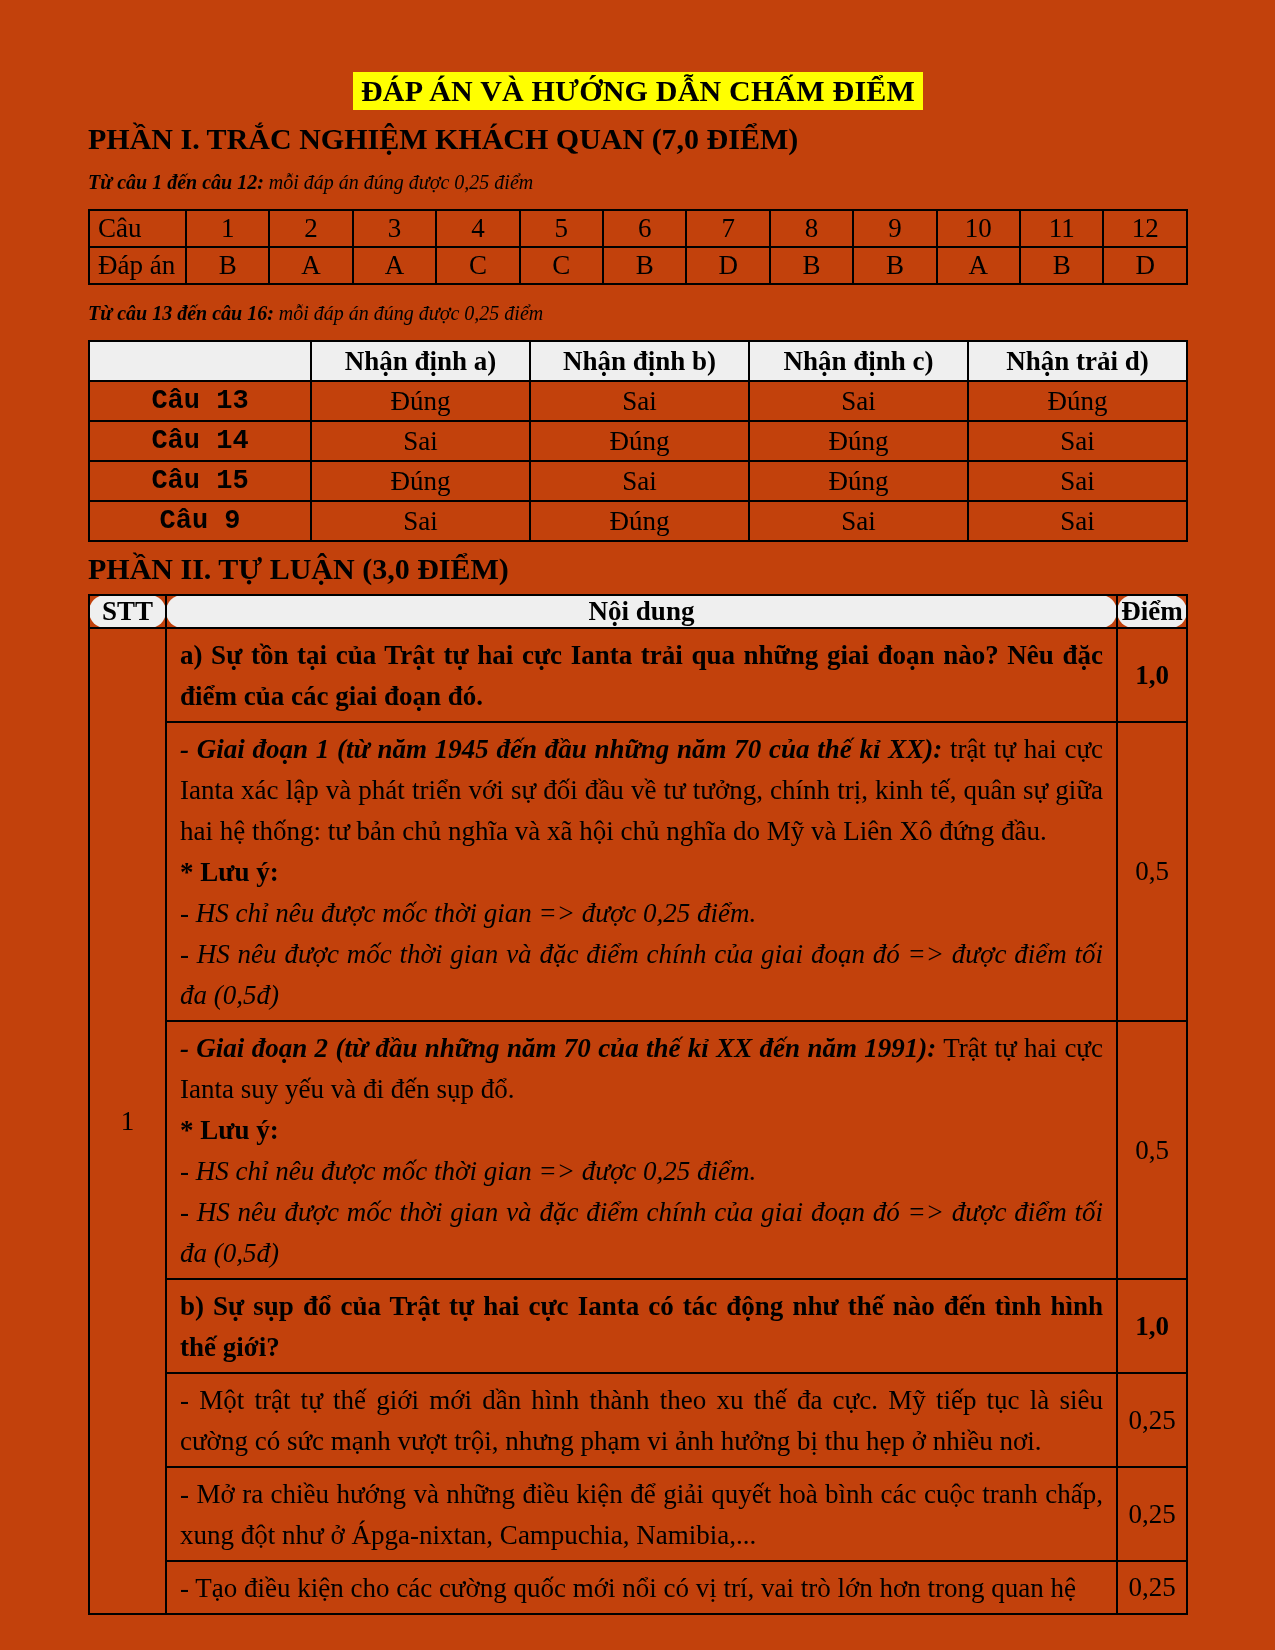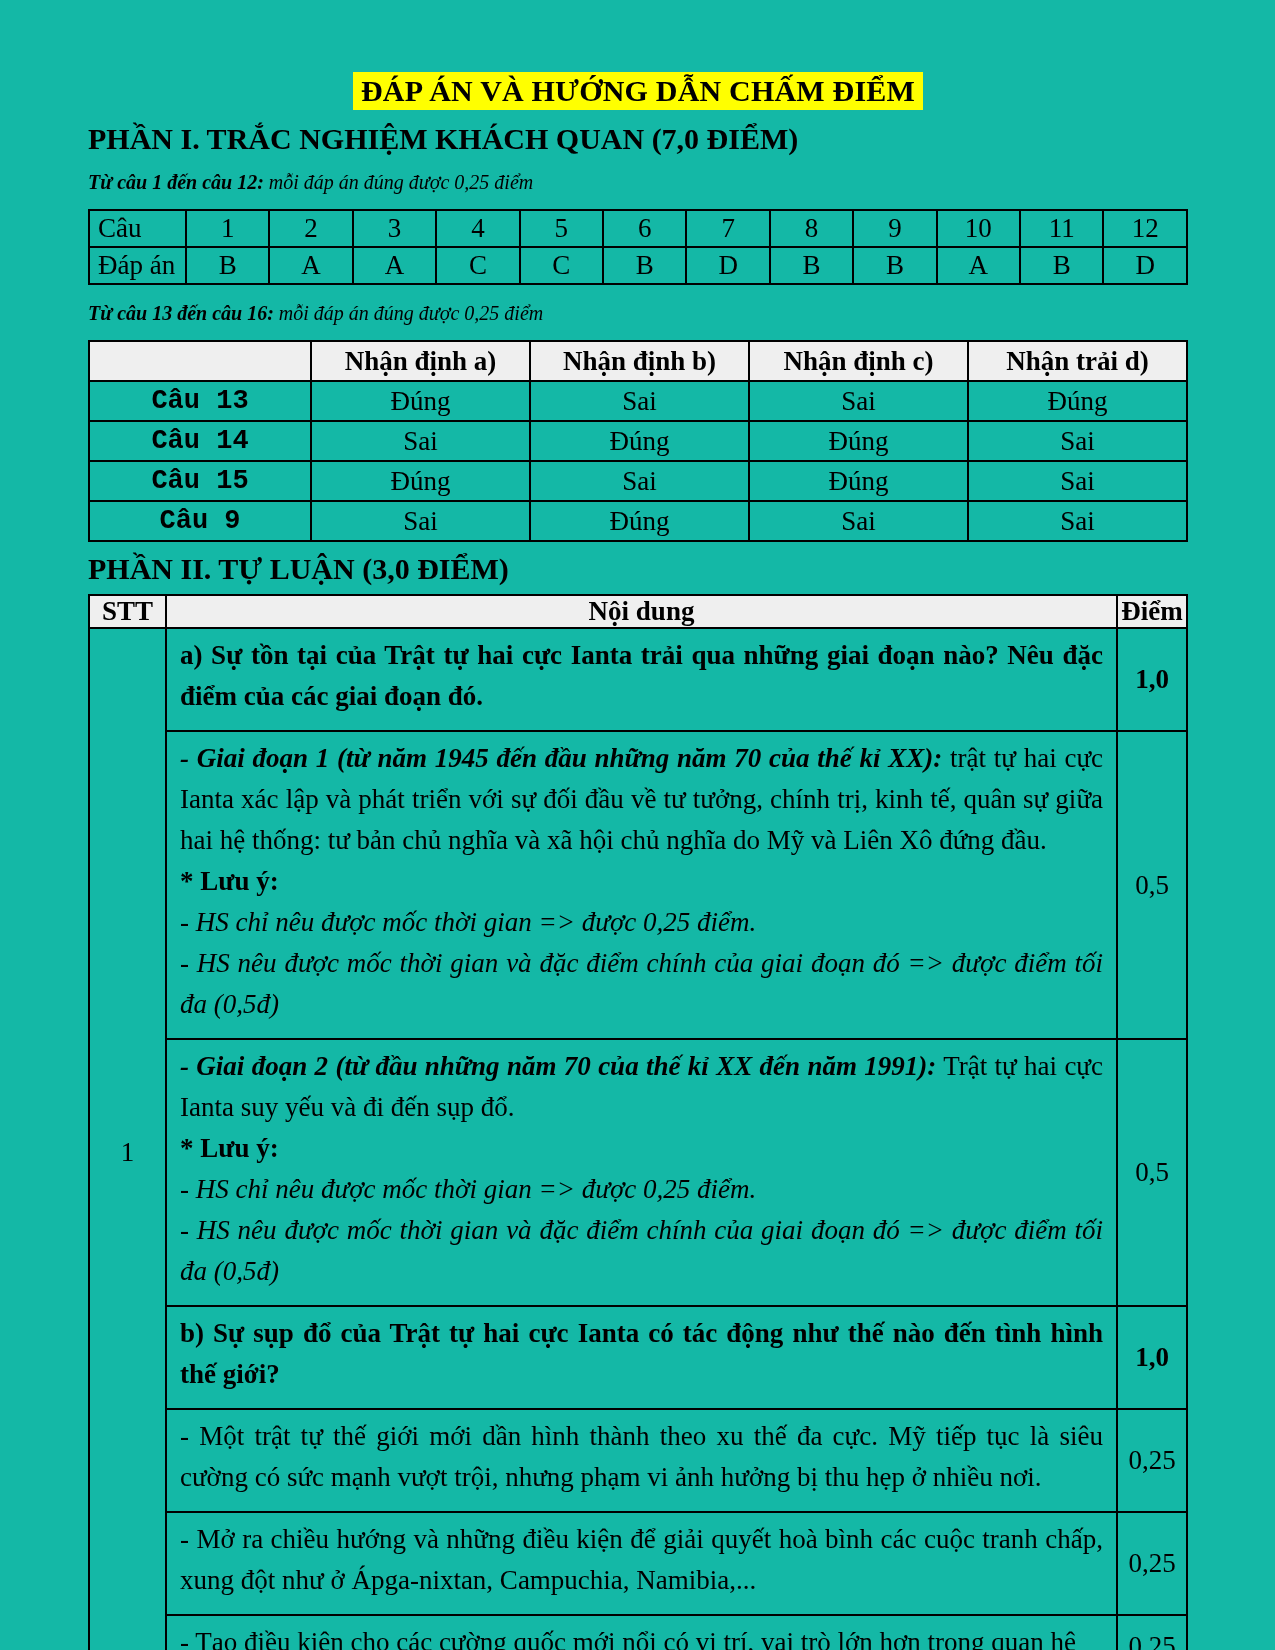--- a/index.html
+++ b/index.html
@@ -1,21 +1,21 @@
 <!DOCTYPE html>
 <html lang="vi"><head>
 <meta charset="utf-8">
 <style>
   * { box-sizing: border-box; }
   html, body { margin: 0; padding: 0; background: #ffffff; }
   .page {
     position: relative;
     width: 1275px;
     height: 1650px;
-    background: #14b8a6;
+    background: #c2410c;
     color: #000000;
     font-family: "Liberation Serif", "DejaVu Serif", serif;
     padding: 72px 87px 0 88px;
     overflow: hidden;
   }
   .doc-title {
     text-align: center;
     font-size: 30px;
     font-weight: bold;
     line-height: 38px;
@@ -55,25 +55,26 @@
   .tf td.qlabel { font-weight: bold; font-family: Liberation Mono, monospace; }
 
   
   table.essay { width: 1100px; font-size: 27px; }
   .essay td.hdr {
     background: #efefef;
     font-weight: bold;
     text-align: center;
     height: 28px;
     padding: 0;
+    border-radius: 17px;
   }
   .essay td.stt-cell { text-align: center; vertical-align: middle; }
   .essay td.content {
     vertical-align: top;
-    padding: 6px 13px 13px 13px;
+    padding: 6px 13px 4px 13px;
   }
   .essay td.score { text-align: center; vertical-align: middle; padding: 0 2px; }
   .essay td.score.b { font-weight: bold; }
   .essay p { margin: 0; line-height: 41px; text-align: justify; }
   .q { font-weight: bold; }
   .lead { font-weight: bold; font-style: italic; }
   .note-label { font-weight: bold; }
   .inote { font-style: italic; }
 </style>
 </head>

